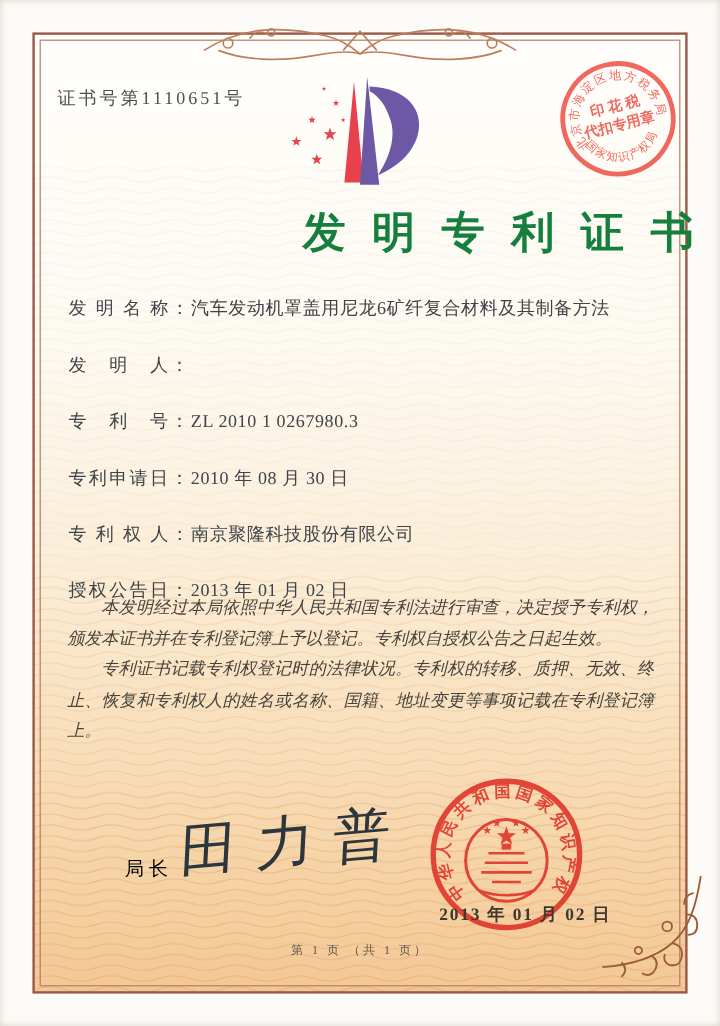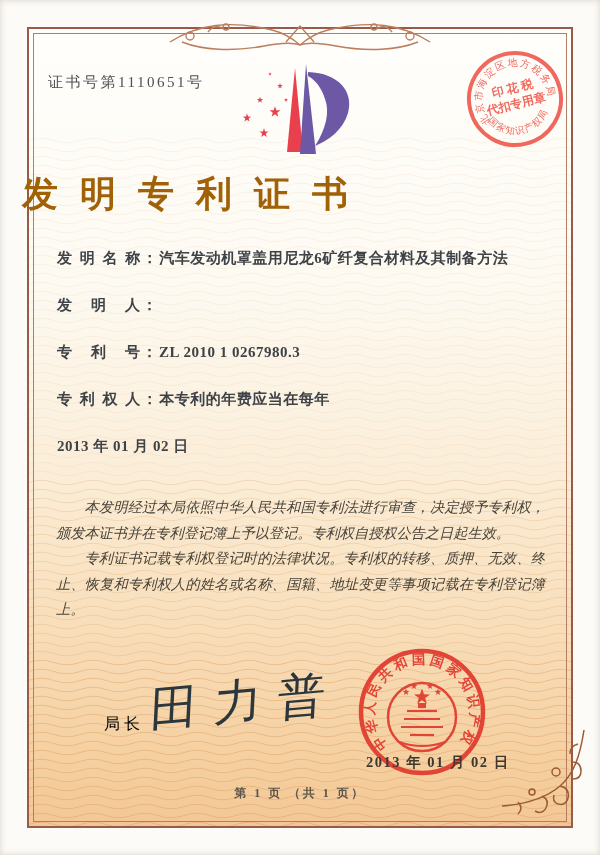--- a/index.html
+++ b/index.html
@@ -9,37 +9,37 @@
   
   .inner-bg{position:absolute;left:28px;top:28px;width:544px;height:799px;
     background:linear-gradient(180deg,#fffefb 0%,#fdfaf2 32%,#fbeed9 55%,#f8ddb8 76%,#f5cf9f 92%,#f3c795 100%);}
   .waves{position:absolute;left:0;top:0;}
   
   .frame-outer{position:absolute;left:27px;top:27px;right:27px;bottom:27px;border:2.5px solid #9a5a48;pointer-events:none;}
   .frame-inner{position:absolute;left:33px;top:33px;right:33px;bottom:33px;border:1px solid #b57e63;pointer-events:none;}
   .cert-no{position:absolute;left:48px;top:73px;font-size:15px;letter-spacing:2.5px;color:#4d5053;}
   .logo{position:absolute;left:233px;top:58px;}
   .tax-stamp{position:absolute;left:448px;top:32px;transform:rotate(-14deg);opacity:.85;}
-  .title{position:absolute;left:0;right:0;top:170px;text-align:left;font-size:36px;font-weight:600;
-         letter-spacing:22px;text-indent:22px;color:#a16207;}
+  .title{position:absolute;left:0;right:0;top:170px;text-align:right;font-size:36px;font-weight:600;
+         letter-spacing:22px;text-indent:22px;color:#15803d;}
   .fields{position:absolute;left:57px;right:54px;top:246px;display:flex;flex-direction:column;gap:23px;
           font-size:15px;line-height:24px;color:#3f4348;}
-  .frow{display:flex;align-items:center;font-weight:bold;}
+  .frow{display:flex;align-items:center;}
   .flabel{letter-spacing:2px;white-space:pre;flex:none;}
   .fvalue{letter-spacing:.5px;}
   .body-text{position:absolute;left:56px;right:55px;top:495px;font-size:14.2px;line-height:25.5px;
              text-align:justify;color:#474239;font-style:italic;}
   .body-text p{margin:0;text-indent:2em;font-family:Liberation Serif, serif;}
   .sig-title{position:absolute;left:104px;top:714px;font-size:16px;letter-spacing:4px;color:#000000;}
   .sig-name{position:absolute;left:150px;top:678px;font-size:48px;letter-spacing:16px;color:#2c363d;
             transform:rotate(-5deg) skewX(-8deg);transform-origin:left center;}
   .official-seal{position:absolute;left:347px;top:637px;opacity:.9;}
   .seal-date{position:absolute;left:366px;top:753px;font-size:14.5px;font-weight:600;letter-spacing:1.5px;
              color:#3e382e;z-index:5;}
-  .footer{position:absolute;left:0;right:0;top:785px;text-align:center;font-size:12px;letter-spacing:2.5px;color:#5c564c;font-weight:bold;}
+  .footer{position:absolute;left:0;right:0;top:785px;text-align:center;font-size:10px;letter-spacing:2.5px;color:#5c564c;}
   .top-ornament{position:absolute;left:168px;top:12px;}
   .corner-flourish{position:absolute;left:494px;top:728px;}
   svg text{font-family:"Liberation Serif","DejaVu Serif",serif;}
 </style>
 </head>
 <body>
 
 <div class="page">
 
   <div class="inner-bg">
@@ -120,24 +120,29 @@
       <span class="fvalue">汽车发动机罩盖用尼龙6矿纤复合材料及其制备方法</span>
     </div>
     <div class="frow">
       <span class="flabel">发　明　人：</span>
     </div>
     <div class="frow">
       <span class="flabel">专　利　号：</span>
       <span class="fvalue">ZL 2010 1 0267980.3</span>
     </div>
     <div class="frow">
-      <span class="flabel">专 利 权 人：</span>
-      <span class="fvalue">本专利的年费应当在每年</span>
+      <span class="flabel">专利申请日：</span>
+      <span class="fvalue">2010 年 08 月 30 日</span>
     </div>
     <div class="frow">
+      <span class="flabel">专 利 权 人：</span>
+      <span class="fvalue">南京聚隆科技股份有限公司</span>
+    </div>
+    <div class="frow">
+      <span class="flabel">授权公告日：</span>
       <span class="fvalue">2013 年 01 月 02 日</span>
     </div>
   </div>
 
   <div class="body-text">
     <p>本发明经过本局依照中华人民共和国专利法进行审查，决定授予专利权，颁发本证书并在专利登记簿上予以登记。专利权自授权公告之日起生效。</p>
     <p>专利证书记载专利权登记时的法律状况。专利权的转移、质押、无效、终止、恢复和专利权人的姓名或名称、国籍、地址变更等事项记载在专利登记簿上。</p>
   </div>
 
   <div class="sig-title">局长</div>

